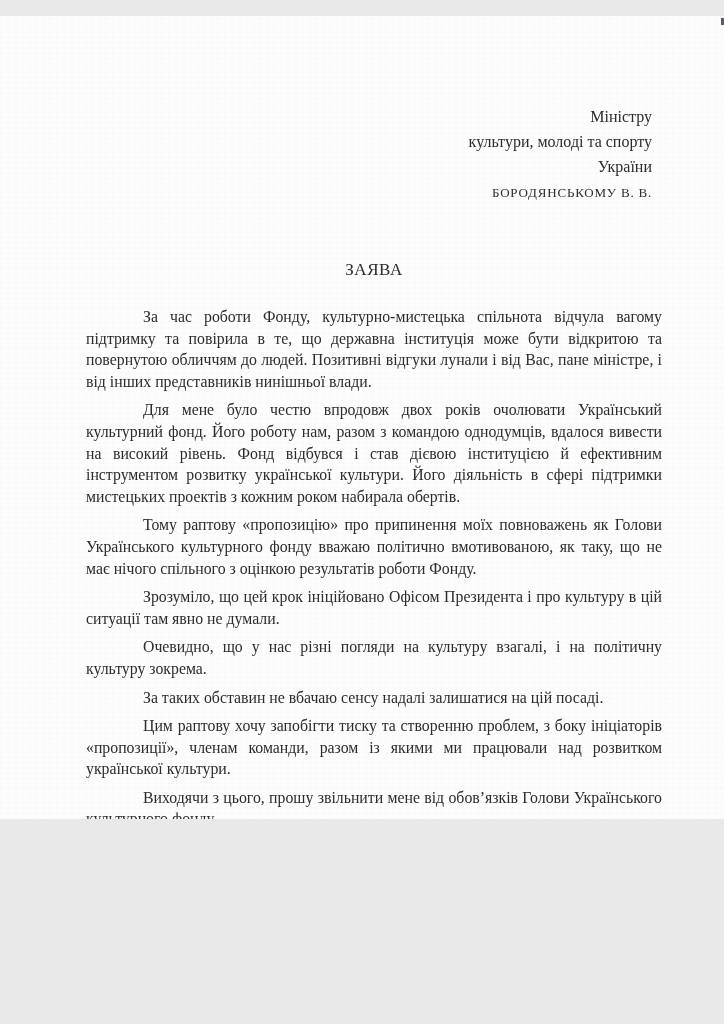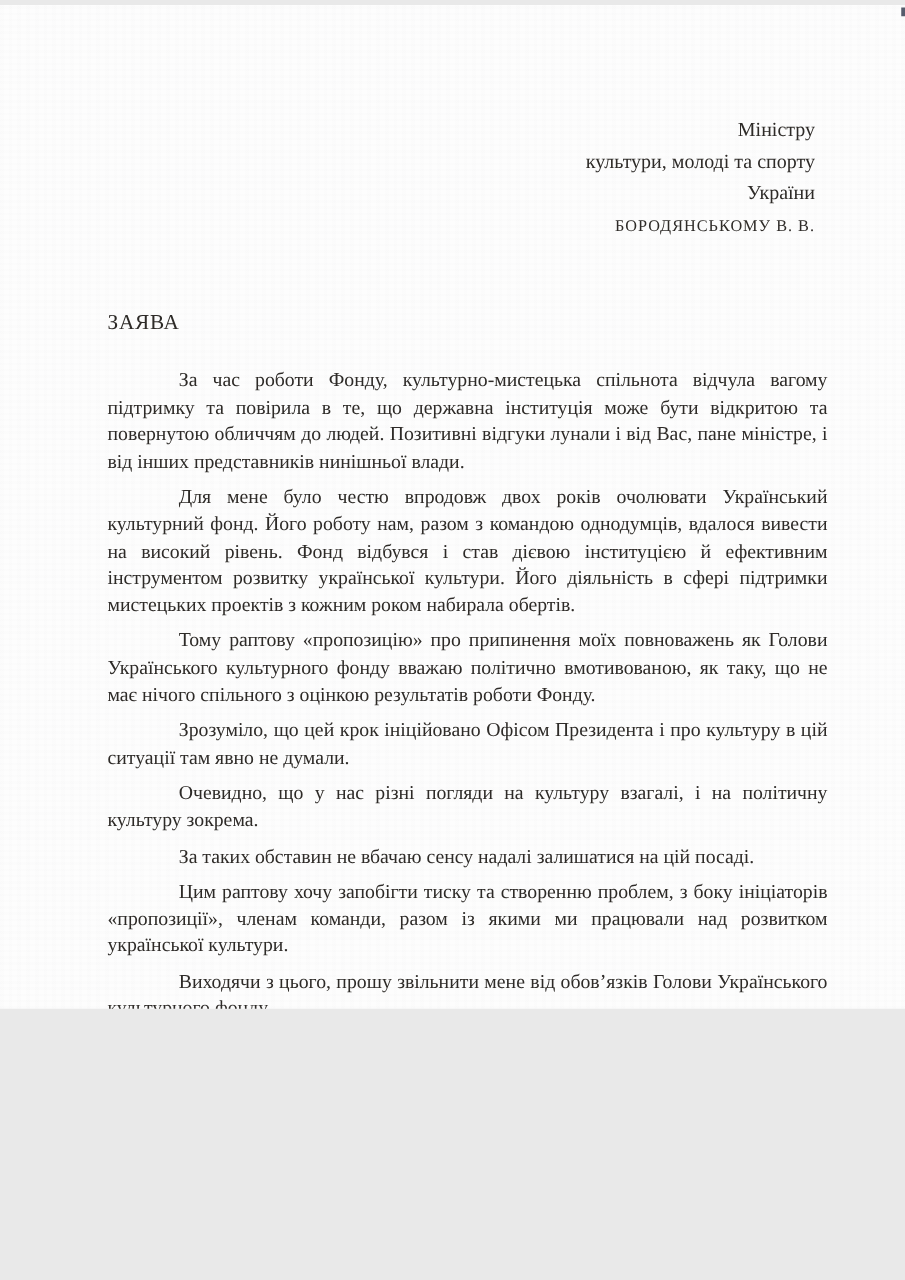--- a/index.html
+++ b/index.html
@@ -1,19 +1,19 @@
 <!DOCTYPE html>
 <html lang="uk"><head>
 <meta charset="utf-8">
 <style>
   html,body{margin:0;padding:0;background:#e9e9e9;}
   .page{
     position:relative;
     width:724px;height:803px;
-    margin:4px auto;
+    margin:16px auto;
     background:#fdfdfd;
     
     background-image:
       repeating-linear-gradient(0deg, rgba(120,120,125,0.012) 0 2px, rgba(255,255,255,0) 2px 5px),
       repeating-linear-gradient(90deg, rgba(120,120,125,0.010) 0 3px, rgba(255,255,255,0) 3px 7px);
     font-family:"Liberation Serif","DejaVu Serif",serif;
     color:#2e2b28;
     overflow:hidden;
   }
   .addressee{
@@ -22,21 +22,21 @@
     font-size:16px;line-height:25px;
     white-space:nowrap;
   }
   .addressee .addressee-name{
     font-size:13px;
     letter-spacing:0.8px;
     margin-top:1px;
   }
   .doc-title{
     position:absolute;top:244px;left:86px;width:576px;
-    text-align:left;
+    text-align:center;
     font-size:17px;letter-spacing:0.6px;
   }
   .letter-body{
     position:absolute;top:290px;left:86px;width:576px;
     font-size:15.8px;line-height:21.6px;
     text-align:justify;
     text-justify:inter-word;
   }
   .letter-body p{margin:0 0 7px 0;text-indent:57px;}
   .date-line{

